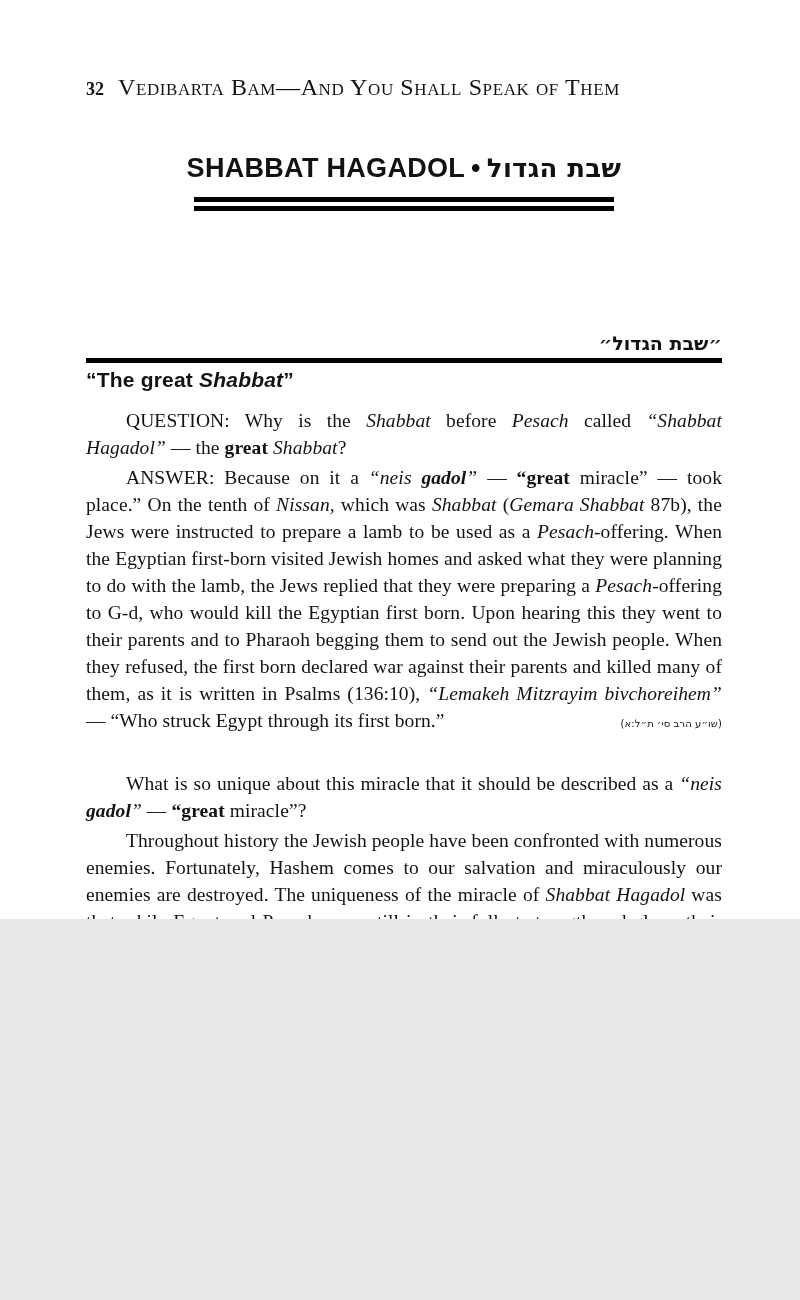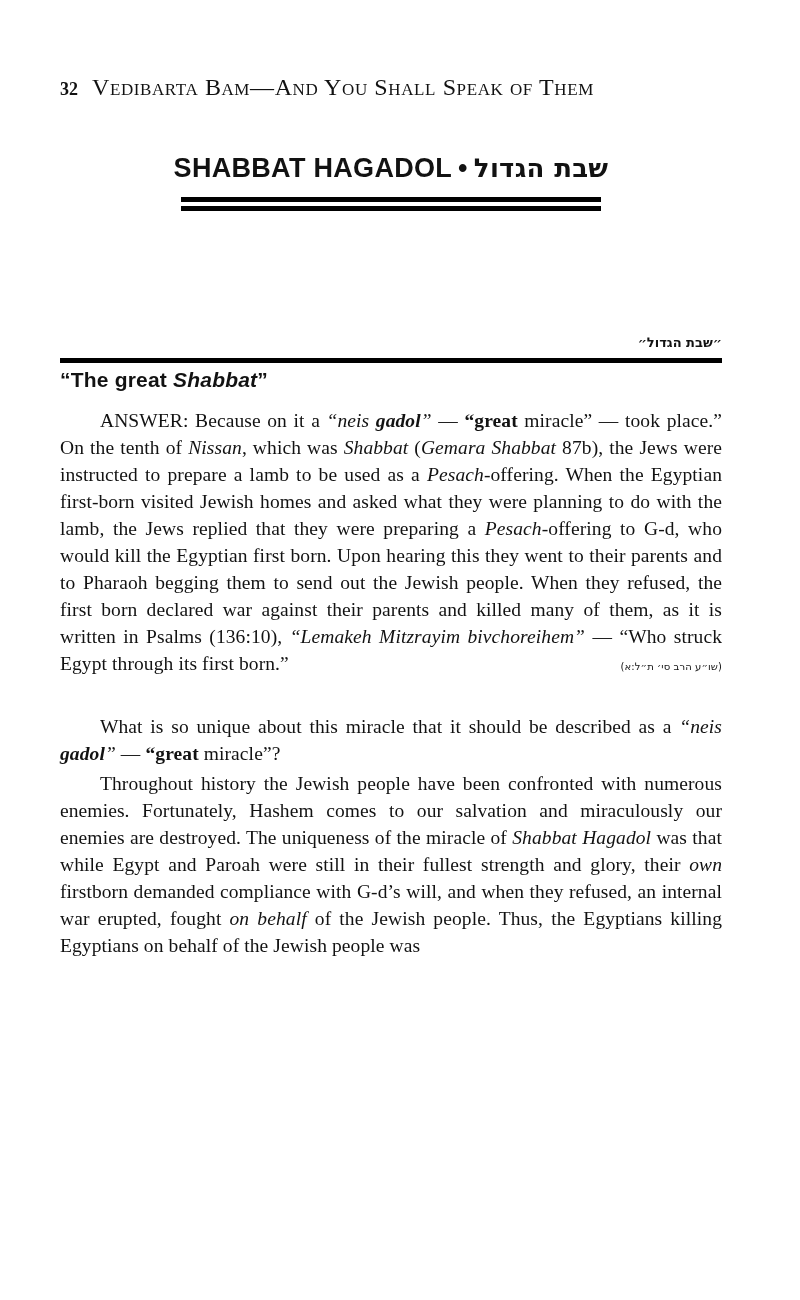--- a/index.html
+++ b/index.html
@@ -1,24 +1,24 @@
 <!DOCTYPE html>
 <html><head>
 <meta charset="utf-8">
 <style>
   html, body { margin: 0; padding: 0; background: #e8e8e8; }
   .page {
     width: 800px;
-    height: 1300px;
+    height: 919px;
     margin: 0 auto;
     background: #ffffff;
     color: #121212;
     font-family: "Liberation Serif", serif;
     box-sizing: border-box;
-    padding: 76px 78px 0 60px;
+    padding: 76px 78px 0 86px;
     position: relative;
     overflow: hidden;
   }
 
   
   .page-header {
     display: flex;
     align-items: baseline;
     gap: 14px;
     font-size: 18px;
@@ -52,21 +52,21 @@
   .double-rule { width: 420px; margin: 13px auto 0; }
   .double-rule .bar { height: 5px; background: #000; }
   .double-rule .bar + .bar { margin-top: 4px; }
 
   
   .section-head { margin-top: 120px; }
   .hebrew-heading {
     text-align: right;
     font-family: "DejaVu Sans", sans-serif;
     font-weight: bold;
-    font-size: 13px;
+    font-size: 19px;
     line-height: 24px;
   }
   .section-rule { height: 5px; background: #000; margin-top: 3px; }
   .subheading {
     font-family: "Liberation Sans", sans-serif;
     font-weight: bold;
     font-size: 21px;
     line-height: 24px;
     margin-top: 5px;
     letter-spacing: 0.2px;
@@ -112,19 +112,20 @@
     </div>
   </div>
 
   <div class="section-head">
     <div class="hebrew-heading" dir="rtl">״שבת הגדול״</div>
     <div class="section-rule"></div>
     <div class="subheading">“The great <i>Shabbat</i>”</div>
   </div>
 
   <div class="body-text">
+    <p>QUESTION: Why is the <i>Shabbat</i> before <i>Pesach</i> called <i>“Shabbat Hagadol”</i> — the <b>great</b> <i>Shabbat</i>?</p>
     <p>ANSWER: Because on it a <i>“neis <b>gadol</b>”</i> — <b>“great</b> miracle” — took place.” On the tenth of <i>Nissan</i>, which was <i>Shabbat</i> (<i>Gemara Shabbat</i> 87b), the Jews were instructed to prepare a lamb to be used as a <i>Pesach</i>-offering. When the Egyptian first-born visited Jewish homes and asked what they were planning to do with the lamb, the Jews replied that they were preparing a <i>Pesach</i>-offering to G-d, who would kill the Egyptian first born. Upon hearing this they went to their parents and to Pharaoh begging them to send out the Jewish people. When they refused, the first born declared war against their parents and killed many of them, as it is written in Psalms (136:10), <i>“Lemakeh Mitzrayim bivchoreihem”</i> — “Who struck Egypt through its first born.”</p>
     <div class="citation">(שו״ע הרב סי׳ ת״ל:א)</div>
     <p class="spaced">What is so unique about this miracle that it should be described as a <i>“neis <b>gadol</b>”</i> — <b>“great</b> miracle”?</p>
     <p>Throughout history the Jewish people have been confronted with numerous enemies. Fortunately, Hashem comes to our salvation and miraculously our enemies are destroyed. The uniqueness of the miracle of <i>Shabbat Hagadol</i> was that while Egypt and Paroah were still in their fullest strength and glory, their <i>own</i> firstborn demanded compliance with G-d’s will, and when they refused, an internal war erupted, fought <i>on behalf</i> of the Jewish people. Thus, the Egyptians killing Egyptians on behalf of the Jewish people was</p>
   </div>
 
 </div>
 
 </body></html>

